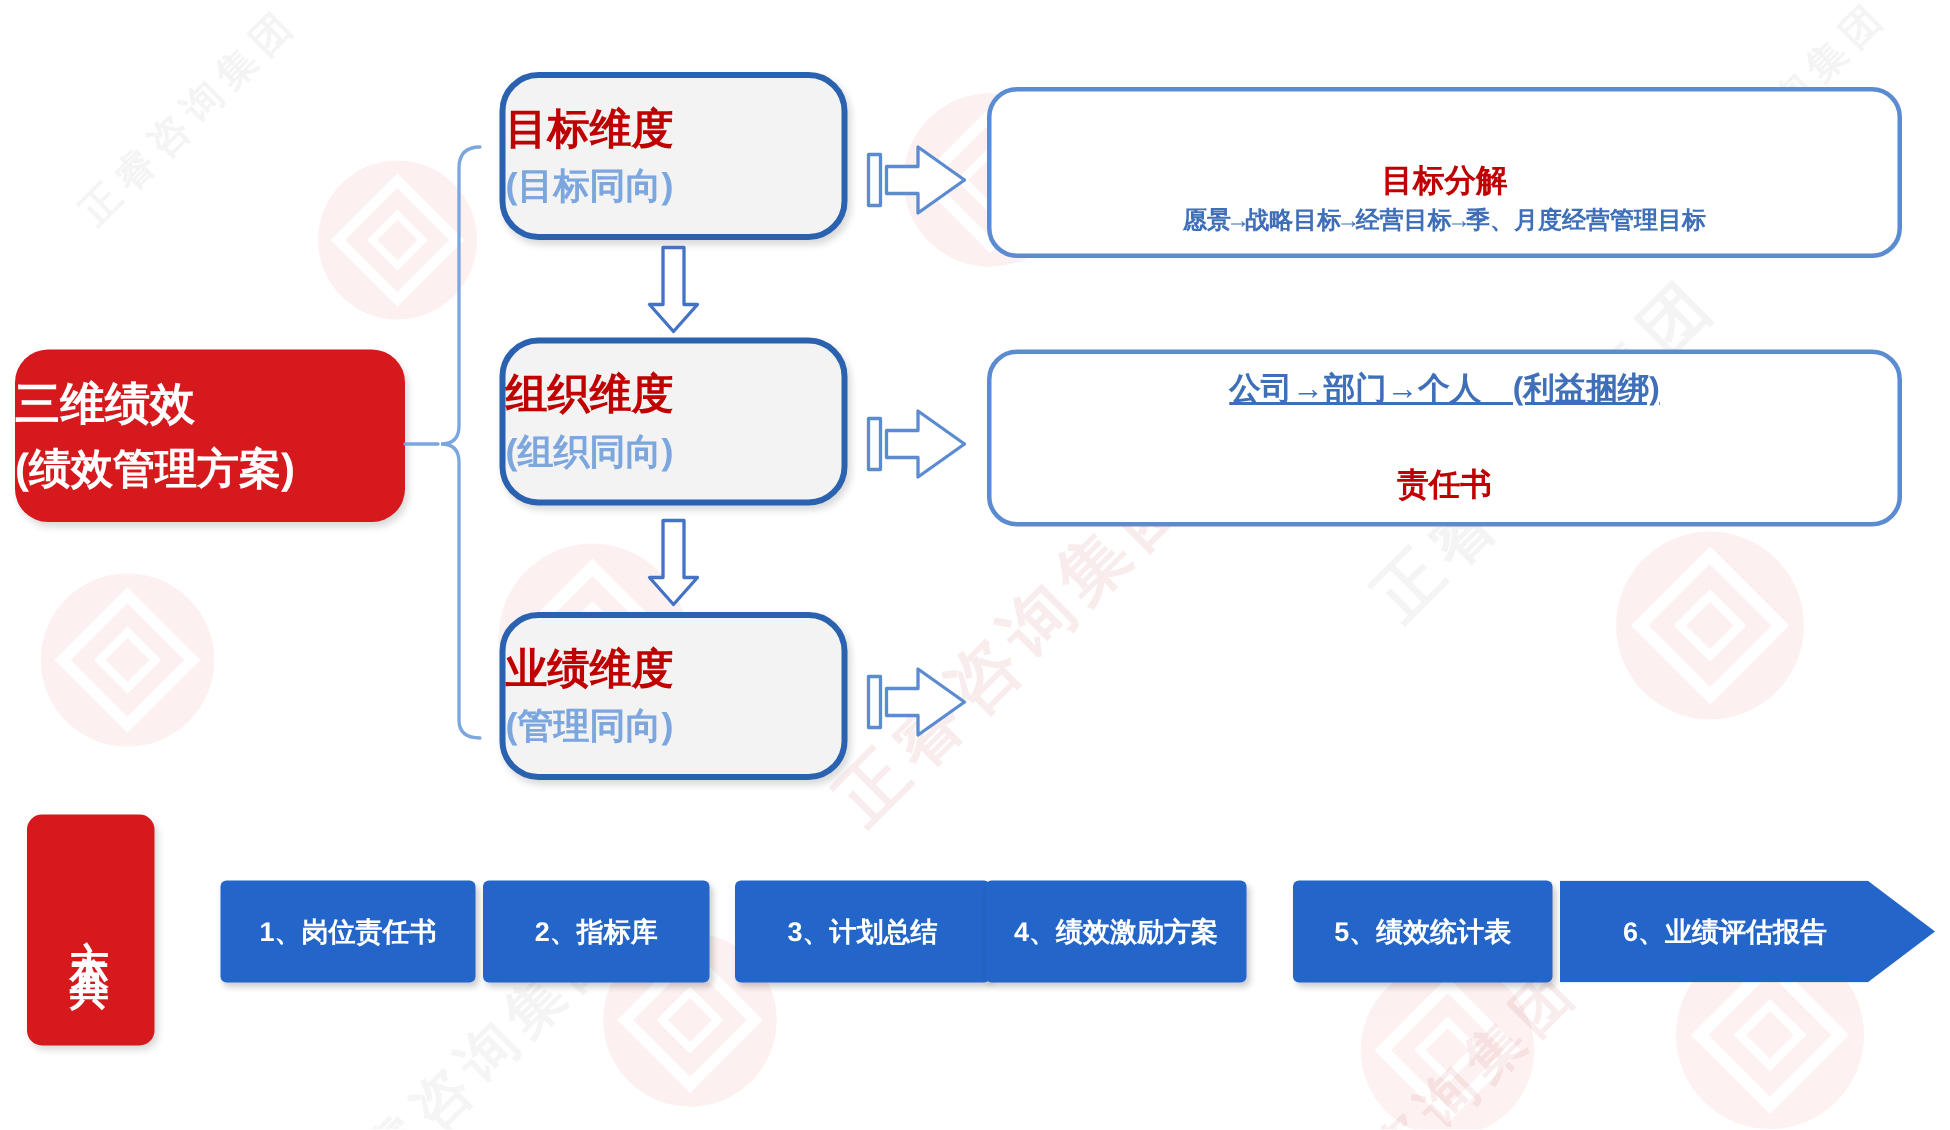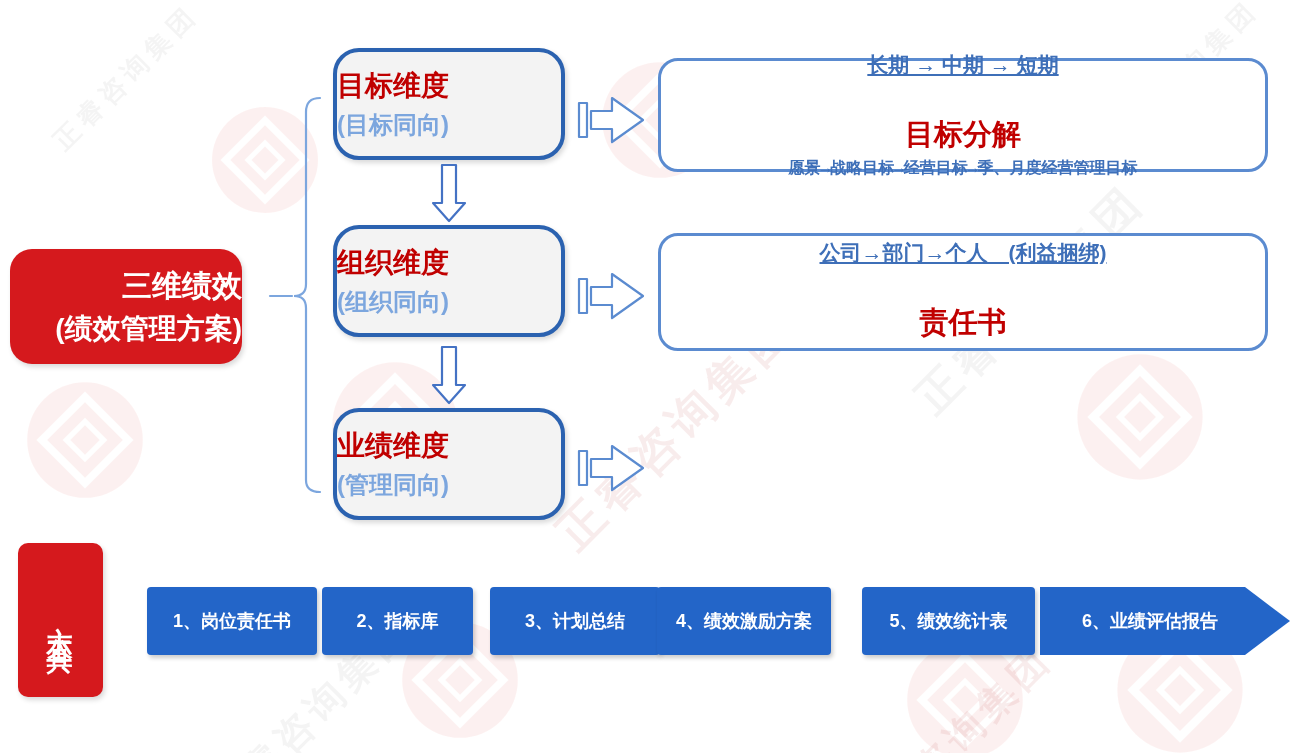--- a/index.html
+++ b/index.html
@@ -11,23 +11,23 @@
   
   .wm-layer{position:absolute;inset:0;pointer-events:none;}
   .wm-logo{position:absolute;opacity:0.07;}
   .wm-text{
     position:absolute;opacity:0.08;font-weight:bold;color:#b02020;
     transform:rotate(-45deg);white-space:nowrap;letter-spacing:6px;
   }
   .wm-text.gray{color:#9a9a9a;opacity:0.10;}
   
   .main-box{
-    position:absolute;left:10px;top:249px;width:232px;height:115px;
+    position:absolute;left:10px;top:233px;width:260px;height:115px;
     background:var(--red,#d5191d);border-radius:22px;
-    display:flex;flex-direction:column;align-items:flex-end;justify-content:center;
+    display:flex;flex-direction:column;align-items:flex-start;justify-content:center;
     color:#fff;font-weight:bold;text-align:center;line-height:1.5;
     box-shadow:2px 3px 5px rgba(0,0,0,.15);
   }
   .main-box .l1{font-size:30px;}
   .main-box .l2{font-size:28px;}
   
   .dim-box{
     position:absolute;left:333px;width:232px;height:112px;
     background:#f3f3f3;border:4px solid var(--mid-blue,#2b62b0);border-radius:26px;
     display:flex;flex-direction:column;align-items:flex-start;justify-content:center;
@@ -37,21 +37,21 @@
   .dim-box .t{font-size:28px;color:var(--dark-red,#c00000);}
   .dim-box .s{font-size:24px;color:var(--light-blue,#7ca6de);}
   
   .det-box{
     position:absolute;left:658px;width:610px;
     background:#fff;border:3px solid var(--box-blue,#5b8bd0);border-radius:20px;
     display:flex;flex-direction:column;align-items:center;justify-content:center;
     font-weight:bold;text-align:center;box-sizing:border-box;
   }
   .det-box .d1{font-size:21px;color:var(--text-blue,#3e6fb8);text-decoration:underline;margin-bottom:3px;}
-  .det-box .d2{font-size:29px;color:var(--dark-red,#c00000);margin-bottom:3px;margin-top:33px;}
+  .det-box .d2{font-size:21px;color:var(--dark-red,#c00000);margin-bottom:3px;margin-top:33px;}
   .det-box .d2.u{text-decoration:underline;}
   .det-box .d3{font-size:16px;color:var(--text-blue,#3e6fb8);font-family:Liberation Mono, monospace;}
   
   .svg-abs{position:absolute;}
   
   .tools-label{
     position:absolute;left:18px;top:543px;width:85px;height:154px;
     background:var(--red,#d5191d);border-radius:10px;
     display:flex;align-items:center;justify-content:center;
     color:#fff;font-weight:bold;font-size:26px;
@@ -162,21 +162,20 @@
   <svg class="svg-abs" style="left:576px;top:266px;" width="78" height="60" viewBox="0 0 78 60">
     <path d="M3,13 h8 v34 h-8 z" fill="#fff" stroke="#5b8bd0" stroke-width="2.2" stroke-linejoin="round"></path>
     <path d="M15,21 h21 v-13 l31,22 l-31,22 v-13 h-21 z" fill="#fff" stroke="#5b8bd0" stroke-width="2.2" stroke-linejoin="round"></path>
   </svg>
   <svg class="svg-abs" style="left:576px;top:438px;" width="78" height="60" viewBox="0 0 78 60">
     <path d="M3,13 h8 v34 h-8 z" fill="#fff" stroke="#5b8bd0" stroke-width="2.2" stroke-linejoin="round"></path>
     <path d="M15,21 h21 v-13 l31,22 l-31,22 v-13 h-21 z" fill="#fff" stroke="#5b8bd0" stroke-width="2.2" stroke-linejoin="round"></path>
   </svg>
 
   <div class="det-box" style="top:58px;height:114px;">
-    <div class="d1">长期 → 中期 →  短期</div>
     <div class="d2">目标分解</div>
     <div class="d3">愿景→战略目标→经营目标→季、月度经营管理目标</div>
   </div>
   <div class="det-box" style="top:233px;height:118px;">
     <div class="d1">公司→部门→个人　(利益捆绑)</div>
     <div class="d2">责任书</div>
   </div>
 
   <div class="tools-label">六大工具</div>
 

